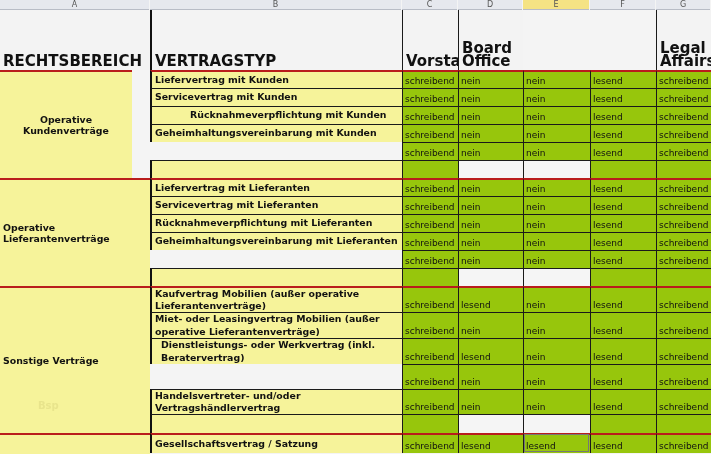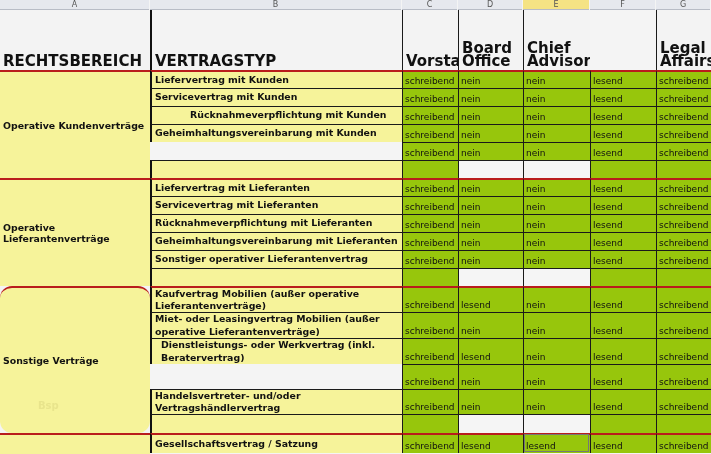--- a/index.html
+++ b/index.html
@@ -30,23 +30,22 @@
     <div class="colhdr" style="left: 150px; width: 251px;">B</div>
     <div class="colhdr" style="left: 402px; width: 55px;">C</div>
     <div class="colhdr" style="left: 458px; width: 64px;">D</div>
     <div class="colhdr sel" style="left: 523px; width: 66px;">E</div>
     <div class="colhdr" style="left: 590px; width: 65px;">F</div>
     <div class="colhdr" style="left: 656px; width: 54px;">G</div>
     <div class="cell hdr" style="left: 0px; top: 10px; width: 150px; height: 60px;">RECHTSBEREICH</div>
     <div class="cell hdr thick-l" style="left: 150px; top: 10px; width: 252px; height: 60px;">VERTRAGSTYP</div>
     <div class="cell hdr bl" style="left: 402px; top: 10px; width: 56px; height: 60px;">Vorstand</div>
     <div class="cell hdr bl" style="left: 458px; top: 10px; width: 65px; height: 60px;">Board Office</div>
-    <div class="cell hdr bl" style="left: 523px; top: 10px; width: 67px; height: 60px;">Chief Advisor</div>
     <div class="cell hdr bl" style="left: 656px; top: 10px; width: 55px; height: 60px;">Legal Affairs</div>
-    <div class="cell y cat thick-t" style="left: 0px; top: 70px; width: 150px; height: 108px;">Operative Kundenverträge</div>
+    <div class="cell y cat thick-t" style="left: 0px; top: 70px; width: 132px; height: 108px; text-align: center;">Operative Kundenverträge</div>
     <div class="cell y ctype thick-l thick-t" style="left: 150px; top: 70px; width: 252px; height: 18px;">Liefervertrag mit Kunden</div>
     <div class="cell g v bl thick-t" style="left: 402px; top: 70px; width: 56px; height: 18px;">schreibend</div>
     <div class="cell g v bl thick-t" style="left: 458px; top: 70px; width: 65px; height: 18px;">nein</div>
     <div class="cell g v bl thick-t" style="left: 523px; top: 70px; width: 67px; height: 18px;">nein</div>
     <div class="cell g v bl thick-t" style="left: 590px; top: 70px; width: 66px; height: 18px;">lesend</div>
     <div class="cell g v bl thick-t" style="left: 656px; top: 70px; width: 55px; height: 18px;">schreibend</div>
     <div class="cell y ctype thick-l bt" style="left: 150px; top: 88px; width: 252px; height: 18px;">Servicevertrag mit Kunden</div>
     <div class="cell g v bl bt" style="left: 402px; top: 88px; width: 56px; height: 18px;">schreibend</div>
     <div class="cell g v bl bt" style="left: 458px; top: 88px; width: 65px; height: 18px;">nein</div>
     <div class="cell g v bl bt" style="left: 523px; top: 88px; width: 67px; height: 18px;">nein</div>
@@ -93,33 +92,32 @@
     <div class="cell g v bl bt" style="left: 458px; top: 214px; width: 65px; height: 18px;">nein</div>
     <div class="cell g v bl bt" style="left: 523px; top: 214px; width: 67px; height: 18px;">nein</div>
     <div class="cell g v bl bt" style="left: 590px; top: 214px; width: 66px; height: 18px;">lesend</div>
     <div class="cell g v bl bt" style="left: 656px; top: 214px; width: 55px; height: 18px;">schreibend</div>
     <div class="cell y ctype thick-l bt" style="left: 150px; top: 232px; width: 252px; height: 18px;">Geheimhaltungsvereinbarung mit Lieferanten</div>
     <div class="cell g v bl bt" style="left: 402px; top: 232px; width: 56px; height: 18px;">schreibend</div>
     <div class="cell g v bl bt" style="left: 458px; top: 232px; width: 65px; height: 18px;">nein</div>
     <div class="cell g v bl bt" style="left: 523px; top: 232px; width: 67px; height: 18px;">nein</div>
     <div class="cell g v bl bt" style="left: 590px; top: 232px; width: 66px; height: 18px;">lesend</div>
     <div class="cell g v bl bt" style="left: 656px; top: 232px; width: 55px; height: 18px;">schreibend</div>
-    <div class="cell y ctype thick-l bt" style="left: 150px; top: 250px; width: 252px; height: 18px;">Sonstiger operativer Lieferantenvertrag</div>
     <div class="cell g v bl bt" style="left: 402px; top: 250px; width: 56px; height: 18px;">schreibend</div>
     <div class="cell g v bl bt" style="left: 458px; top: 250px; width: 65px; height: 18px;">nein</div>
     <div class="cell g v bl bt" style="left: 523px; top: 250px; width: 67px; height: 18px;">nein</div>
     <div class="cell g v bl bt" style="left: 590px; top: 250px; width: 66px; height: 18px;">lesend</div>
     <div class="cell g v bl bt" style="left: 656px; top: 250px; width: 55px; height: 18px;">schreibend</div>
     <div class="cell y bt thick-l" style="left: 150px; top: 268px; width: 252px; height: 18px;"></div>
     <div class="cell g bl bt" style="left: 402px; top: 268px; width: 56px; height: 18px;"></div>
     <div class="cell w bl bt" style="left: 458px; top: 268px; width: 65px; height: 18px;"></div>
     <div class="cell w bl bt" style="left: 523px; top: 268px; width: 67px; height: 18px;"></div>
     <div class="cell g bl bt" style="left: 590px; top: 268px; width: 66px; height: 18px;"></div>
     <div class="cell g bl bt" style="left: 656px; top: 268px; width: 55px; height: 18px;"></div>
-    <div class="cell y cat thick-t" style="left: 0px; top: 286px; width: 150px; height: 147px; border-radius: 12px;">Sonstige Verträge</div>
+    <div class="cell y cat thick-t" style="left: 0px; top: 286px; width: 150px; height: 147px;">Sonstige Verträge</div>
     <div class="cell y ctype thick-l thick-t" style="left: 150px; top: 286px; width: 252px; height: 26px;">Kaufvertrag Mobilien (außer operative Lieferantenverträge)</div>
     <div class="cell g v bl thick-t" style="left: 402px; top: 286px; width: 56px; height: 26px;">schreibend</div>
     <div class="cell g v bl thick-t" style="left: 458px; top: 286px; width: 65px; height: 26px;">lesend</div>
     <div class="cell g v bl thick-t" style="left: 523px; top: 286px; width: 67px; height: 26px;">nein</div>
     <div class="cell g v bl thick-t" style="left: 590px; top: 286px; width: 66px; height: 26px;">lesend</div>
     <div class="cell g v bl thick-t" style="left: 656px; top: 286px; width: 55px; height: 26px;">schreibend</div>
     <div class="cell y ctype thick-l bt" style="left: 150px; top: 312px; width: 252px; height: 26px;">Miet- oder Leasingvertrag Mobilien (außer operative Lieferantenverträge)</div>
     <div class="cell g v bl bt" style="left: 402px; top: 312px; width: 56px; height: 26px;">schreibend</div>
     <div class="cell g v bl bt" style="left: 458px; top: 312px; width: 65px; height: 26px;">nein</div>
     <div class="cell g v bl bt" style="left: 523px; top: 312px; width: 67px; height: 26px;">nein</div>

